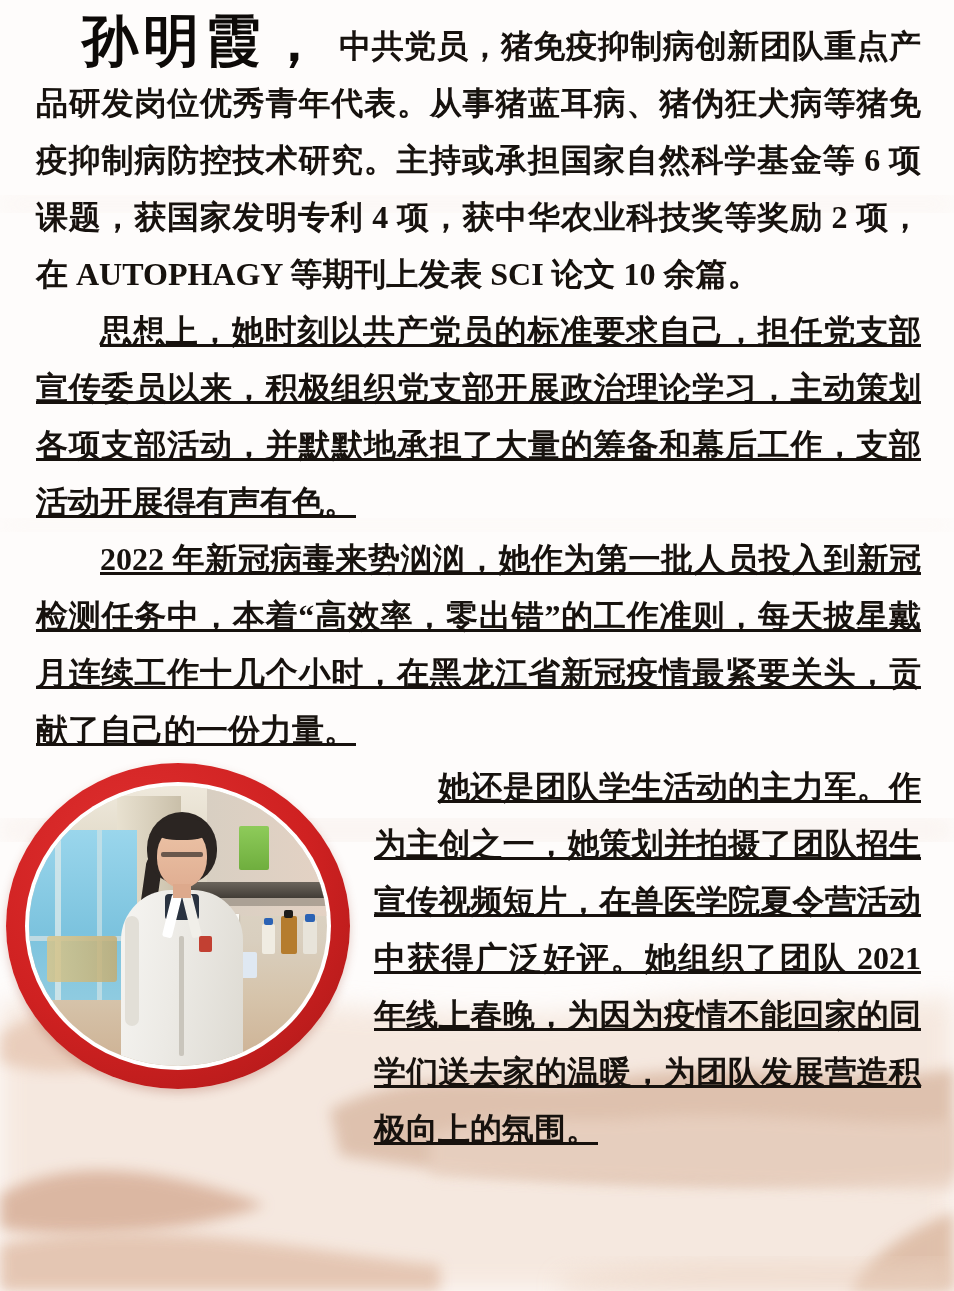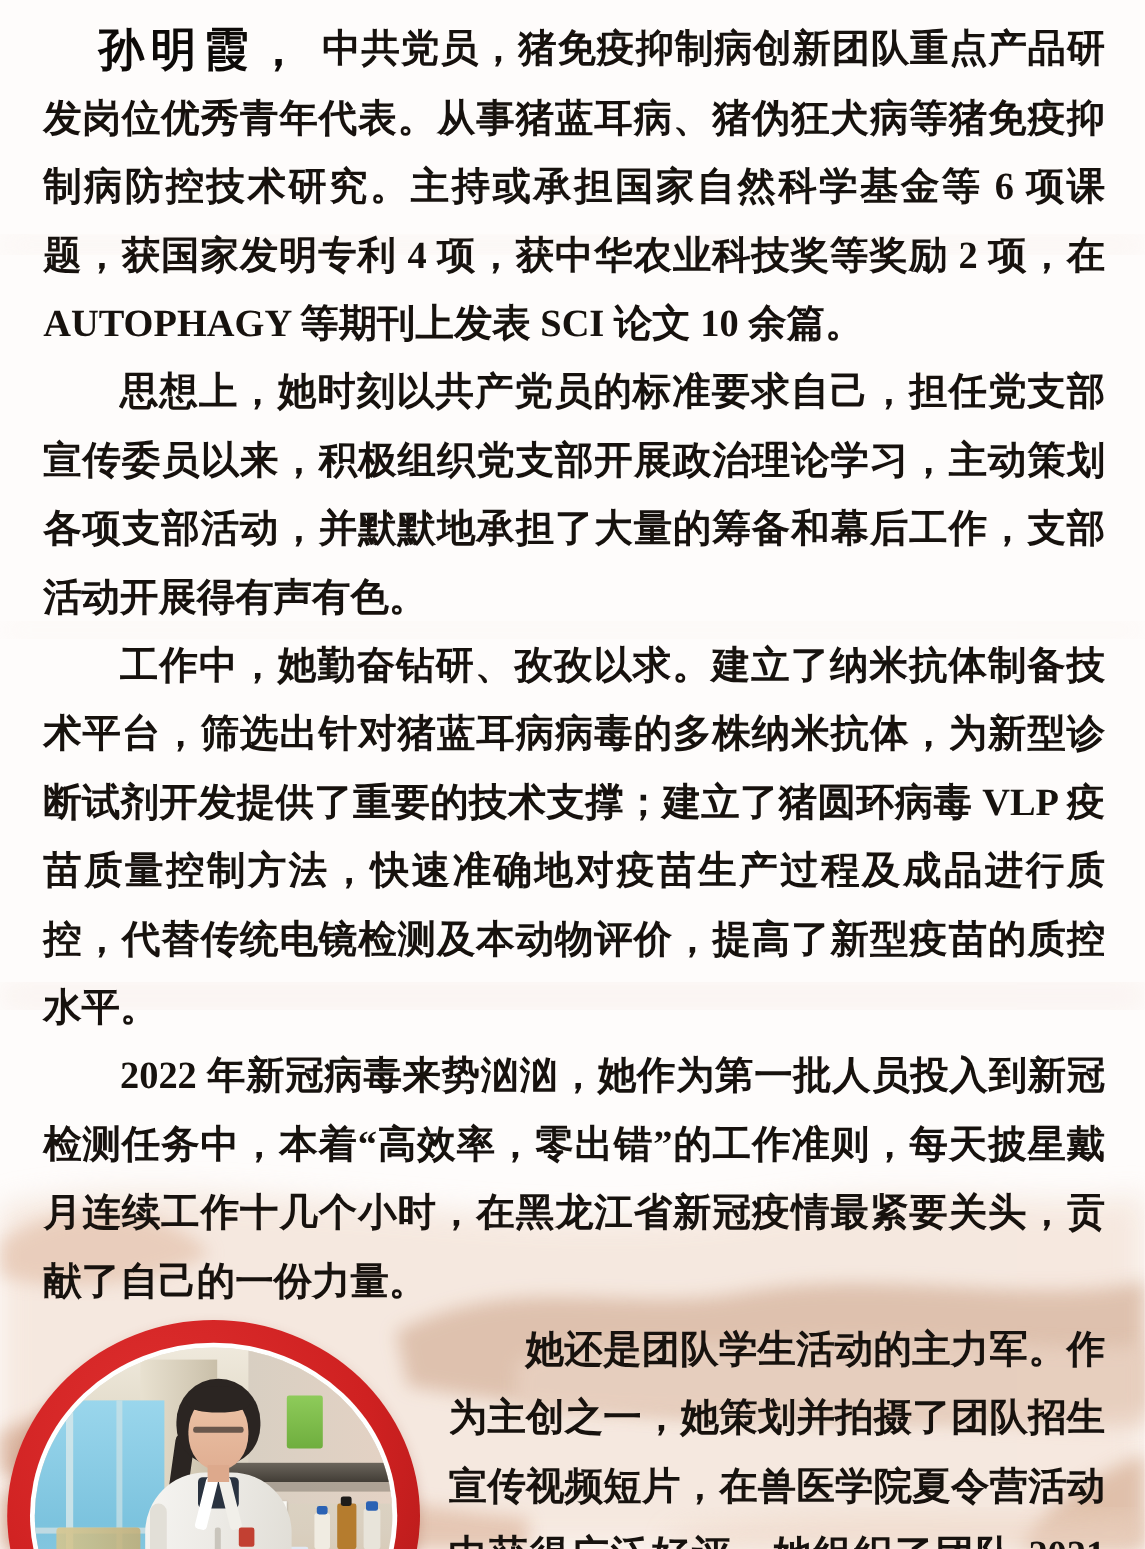--- a/index.html
+++ b/index.html
@@ -11,25 +11,25 @@
   .page{position:absolute;inset:0;}
   .bg{position:absolute;left:0;top:0;width:954px;height:1291px;pointer-events:none;}
   .content{
     position:absolute;left:0;top:0;width:954px;height:1291px;
     padding:12px 33px 0 36px;box-sizing:border-box;
   }
   .para{
     margin:0;font-size:32px;line-height:57px;letter-spacing:0px;
     color:#17120e;font-weight:600;text-align:justify;
   }
-  .para.indent{text-indent:64px;}
+  .para.indent{text-indent:64px;text-decoration:underline;}
   .para.first{text-indent:46px;}
   .person-name{
     font-family:"DejaVu Sans","Liberation Sans",sans-serif;
-    font-size:38px;font-weight:900;letter-spacing:5px;color:#0d0a08;
+    font-size:56px;font-weight:900;letter-spacing:5px;color:#0d0a08;
     vertical-align:-3px;padding-right:12px;
   }
   
   .photo-float{
     float:left;width:352px;height:344px;
     margin:4px 16px 0 -30px;position:relative;
     shape-outside:inset(0);
   }
   .ring{
     position:absolute;left:0;top:0;width:344px;height:326px;border-radius:50%;
@@ -119,21 +119,20 @@
   </svg>
 
   <div class="content clearfix">
 
     <p class="para first">
       <span class="person-name">孙明霞，</span><span>中共党员，猪免疫抑制病创新团队重点产品研发岗位优秀青年代表。从事猪蓝耳病、猪伪狂犬病等猪免疫抑制病防控技术研究。主持或承担国家自然科学基金等 6 项课题，获国家发明专利 4 项，获中华农业科技奖等奖励 2 项，在 AUTOPHAGY 等期刊上发表 SCI 论文 10 余篇。</span>
     </p>
 
     <p class="para indent">思想上，她时刻以共产党员的标准要求自己，担任党支部宣传委员以来，积极组织党支部开展政治理论学习，主动策划各项支部活动，并默默地承担了大量的筹备和幕后工作，支部活动开展得有声有色。</p>
 
-    <p class="para indent">工作中，她勤奋钻研、孜孜以求。建立了纳米抗体制备技术平台，筛选出针对猪蓝耳病病毒的多株纳米抗体，为新型诊断试剂开发提供了重要的技术支撑；建立了猪圆环病毒 VLP 疫苗质量控制方法，快速准确地对疫苗生产过程及成品进行质控，代替传统电镜检测及本动物评价，提高了新型疫苗的质控水平。</p>
 
     <p class="para indent">2022 年新冠病毒来势汹汹，她作为第一批人员投入到新冠检测任务中，本着“高效率，零出错”的工作准则，每天披星戴月连续工作十几个小时，在黑龙江省新冠疫情最紧要关头，贡献了自己的一份力量。</p>
 
     <div class="clearfix">
       <div class="photo-float">
         <div class="ring">
           <div class="ring-gap"></div>
           <div class="photo">
             <div class="ceiling-beam"></div>
             <div class="wall-column"></div>

